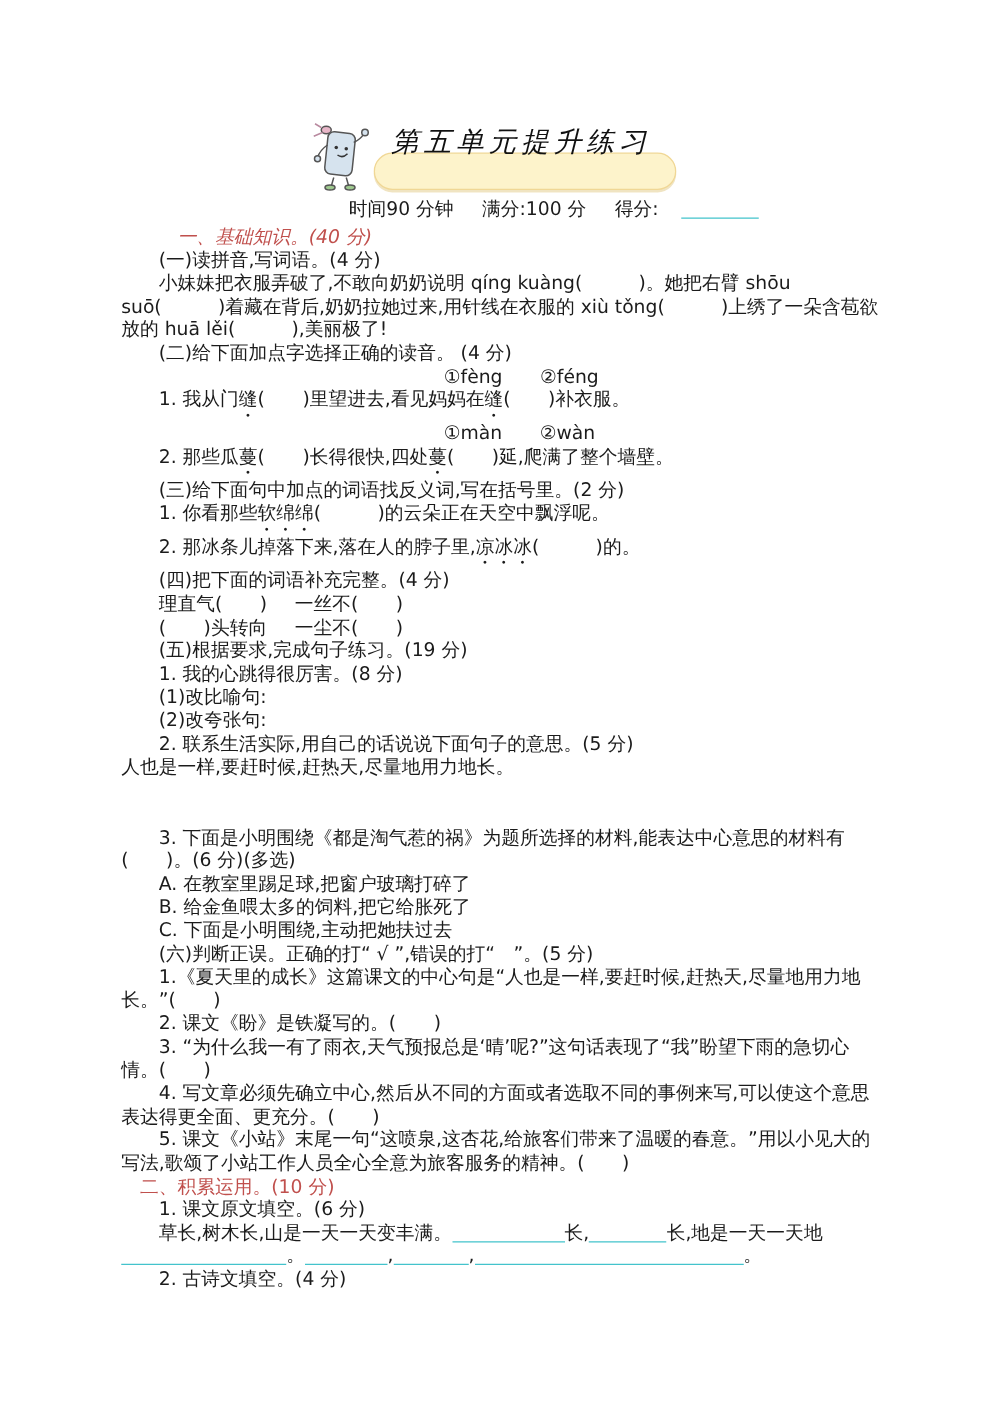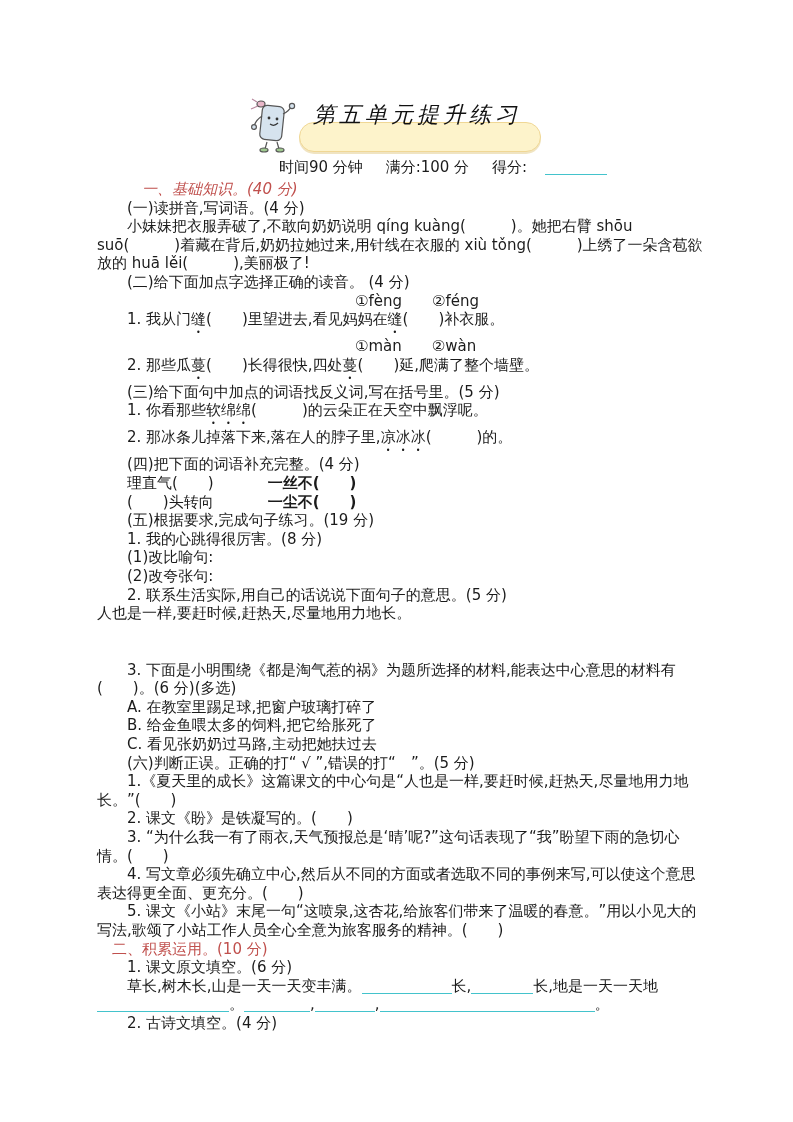--- a/index.html
+++ b/index.html
@@ -20,21 +20,21 @@
   .blank{display:inline-block;height:14px;border-bottom:1px solid #43c3cc;vertical-align:-3px;}
 
   
   .sec-heading{color:#c0504d;}
   .ind1{text-indent:1em;}
   .ind2{text-indent:2em;}
   .ind3{text-indent:3em;font-style:italic;}
   p{margin:0;}
   .optline{margin-left:258px;}
   .pair-row{text-indent:2em;}
-  .pair-row .pair2{margin-left:54px;font-weight:bold;}
+  .pair-row .pair2{margin-left:22px;}
   .dotted{-webkit-text-emphasis:filled dot #1b1b1b;text-emphasis:filled dot #1b1b1b;
           -webkit-text-emphasis-position:under;text-emphasis-position:under right;}
   .spacer{height:38px;}
 </style>
 </head>
 <body>
 
 <div class="page">
   <div class="content">
 
@@ -73,39 +73,39 @@
 
     <p class="ind2">(一)读拼音,写词语。(4 分)</p>
     <p class="ind2">小妹妹把衣服弄破了,不敢向奶奶说明 qíng kuàng(　　　)。她把右臂 shōu suō(　　　)着藏在背后,奶奶拉她过来,用针线在衣服的 xiù tǒng(　　　)上绣了一朵含苞欲放的 huā lěi(　　　),美丽极了!</p>
 
     <p class="ind2">(二)给下面加点字选择正确的读音。 (4 分)</p>
     <p class="optline">①fèng　　②féng</p>
     <p class="ind2"><span>1. 我从门</span><span class="dotted">缝</span><span>(　　)里望进去,看见妈妈在</span><span class="dotted">缝</span><span>(　　)补衣服。</span></p>
     <p class="optline">①màn　　②wàn</p>
     <p class="ind2"><span>2. 那些瓜</span><span class="dotted">蔓</span><span>(　　)长得很快,四处</span><span class="dotted">蔓</span><span>(　　)延,爬满了整个墙壁。</span></p>
 
-    <p class="ind2">(三)给下面句中加点的词语找反义词,写在括号里。(5 分)</p>
+    <p class="ind2">(三)给下面句中加点的词语找反义词,写在括号里。(2 分)</p>
     <p class="ind2"><span>1. 你看那些</span><span class="dotted">软绵绵</span><span>(　　　)的云朵正在天空中飘浮呢。</span></p>
     <p class="ind2"><span>2. 那冰条儿掉落下来,落在人的脖子里,</span><span class="dotted">凉冰冰</span><span>(　　　)的。</span></p>
 
     <p class="ind2">(四)把下面的词语补充完整。(4 分)</p>
     <p class="pair-row"><span>理直气(　　)</span><span class="pair2">一丝不(　　)</span></p>
     <p class="pair-row"><span>(　　)头转向</span><span class="pair2">一尘不(　　)</span></p>
 
     <p class="ind2">(五)根据要求,完成句子练习。(19 分)</p>
     <p class="ind2">1. 我的心跳得很厉害。(8 分)</p>
     <p class="ind2">(1)改比喻句:</p>
     <p class="ind2">(2)改夸张句:</p>
     <p class="ind2">2.  联系生活实际,用自己的话说说下面句子的意思。(5 分)</p>
     <p>人也是一样,要赶时候,赶热天,尽量地用力地长。</p>
     <div class="spacer"></div>
     <p class="ind2">3. 下面是小明围绕《都是淘气惹的祸》为题所选择的材料,能表达中心意思的材料有(　　)。(6 分)(多选)</p>
     <p class="ind2">A. 在教室里踢足球,把窗户玻璃打碎了</p>
     <p class="ind2">B. 给金鱼喂太多的饲料,把它给胀死了</p>
-    <p class="ind2">C. 看见张奶奶过马路,主动把她扶过去</p>
+    <p class="ind2">C. 下面是小明围绕,主动把她扶过去</p>
 
     <p class="ind2">(六)判断正误。正确的打“ √ ”,错误的打“　”。(5 分)</p>
     <p class="ind2">1.《夏天里的成长》这篇课文的中心句是“人也是一样,要赶时候,赶热天,尽量地用力地长。”(　　)</p>
     <p class="ind2">2. 课文《盼》是铁凝写的。(　　)</p>
     <p class="ind2">3. “为什么我一有了雨衣,天气预报总是‘晴’呢?”这句话表现了“我”盼望下雨的急切心情。(　　)</p>
     <p class="ind2">4. 写文章必须先确立中心,然后从不同的方面或者选取不同的事例来写,可以使这个意思表达得更全面、更充分。(　　)</p>
     <p class="ind2">5. 课文《小站》末尾一句“这喷泉,这杏花,给旅客们带来了温暖的春意。”用以小见大的写法,歌颂了小站工作人员全心全意为旅客服务的精神。(　　)</p>
 
     <p class="sec-heading ind1">二、积累运用。(10 分)</p>
     <p class="ind2">1. 课文原文填空。(6 分)</p>

